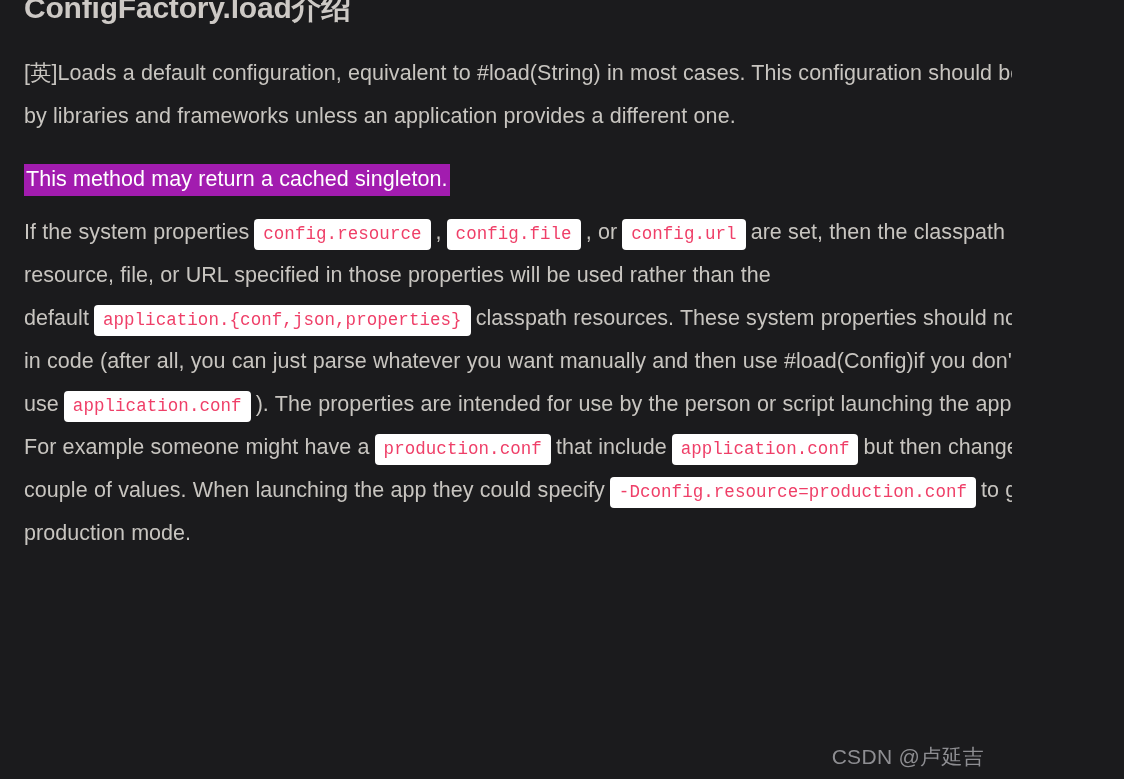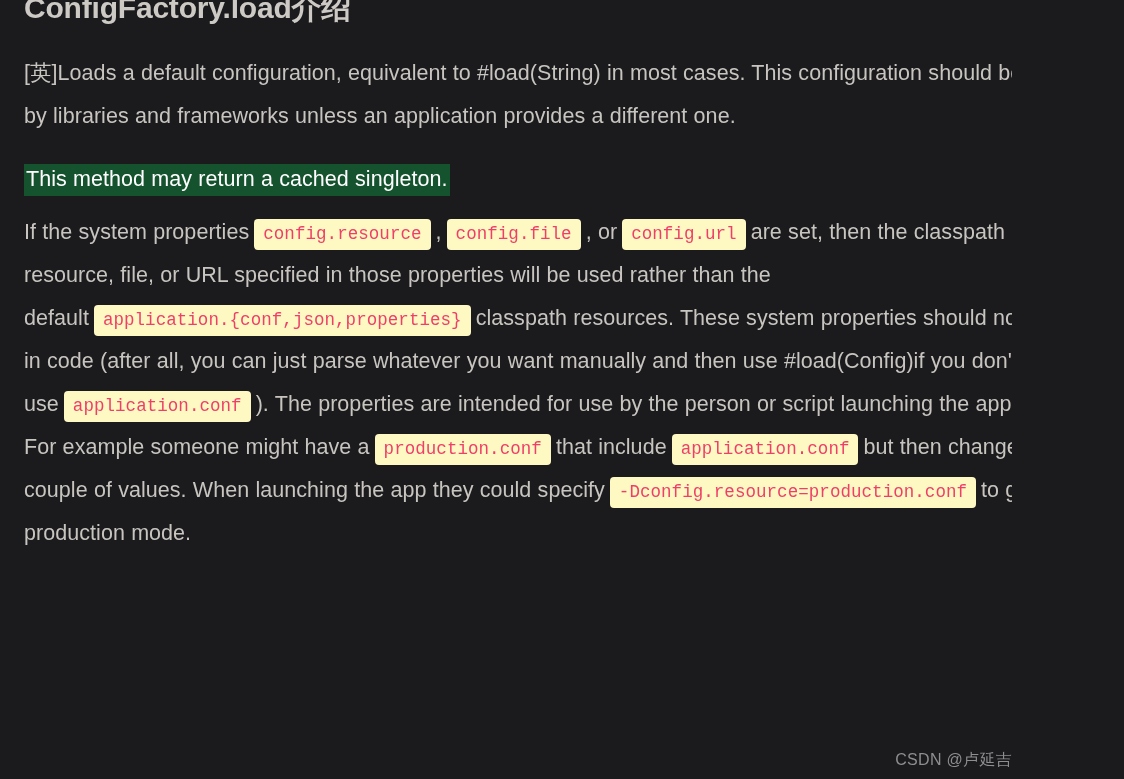--- a/index.html
+++ b/index.html
@@ -48,46 +48,46 @@
   }
   .para.p1 { margin-top: 24px; }
   .para.p3 { margin-top: 10px; }
   .para.p4 { margin-top: 10px; }
 
   .highlight-line {
     margin-top: 20px;
     margin-bottom: 0;
   }
   .highlight {
-    background: #14532d;
+    background: #a21caf;
     color: #ffffff;
     font-size: 21.5px;
     line-height: 43px;
     padding: 3px 2px 5px 2px;
     box-decoration-break: clone;
     -webkit-box-decoration-break: clone;
   }
   code.ic {
     font-family: "Liberation Mono", "DejaVu Sans Mono", monospace;
-    background: #fef9c3;
+    background: #ffffff;
     color: #ef3f68;
     font-size: 17.5px;
     padding: 5px 9px 6px 9px;
     border-radius: 4px;
     margin: 0 5px;
     white-space: pre;
     line-height: 1;
     box-decoration-break: clone;
     -webkit-box-decoration-break: clone;
   }
   .watermark {
     position: absolute;
-    right: 0;
+    right: 28px;
     bottom: 8px;
-    font-size: 16px;
+    font-size: 21px;
     color: #8e8e92;
     font-family: "Liberation Sans", sans-serif;
     letter-spacing: 0.3px;
     white-space: nowrap;
   }
 </style>
 </head>
 <body>
 
 <div class="page">

